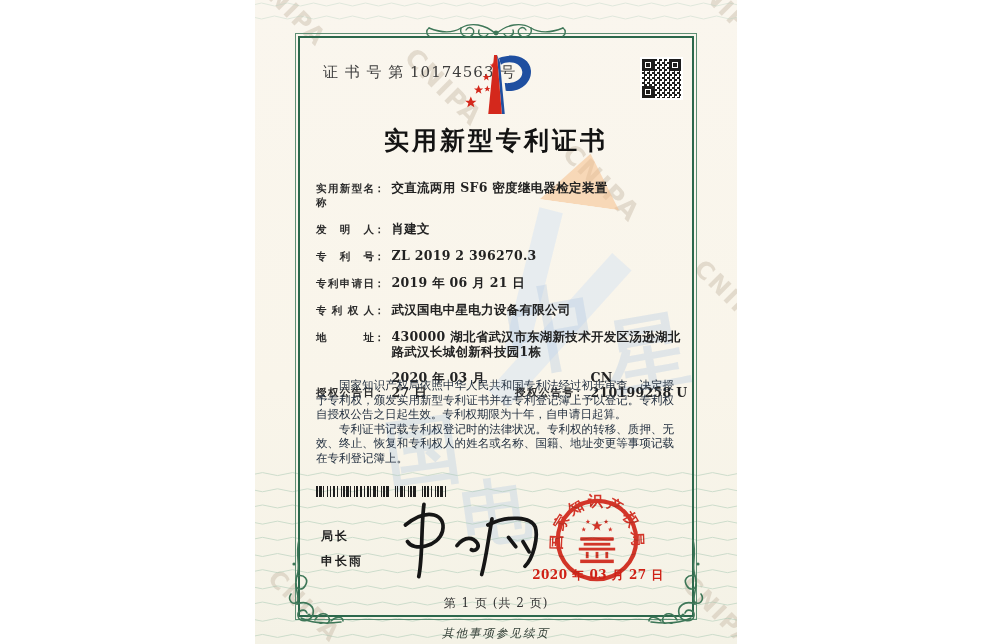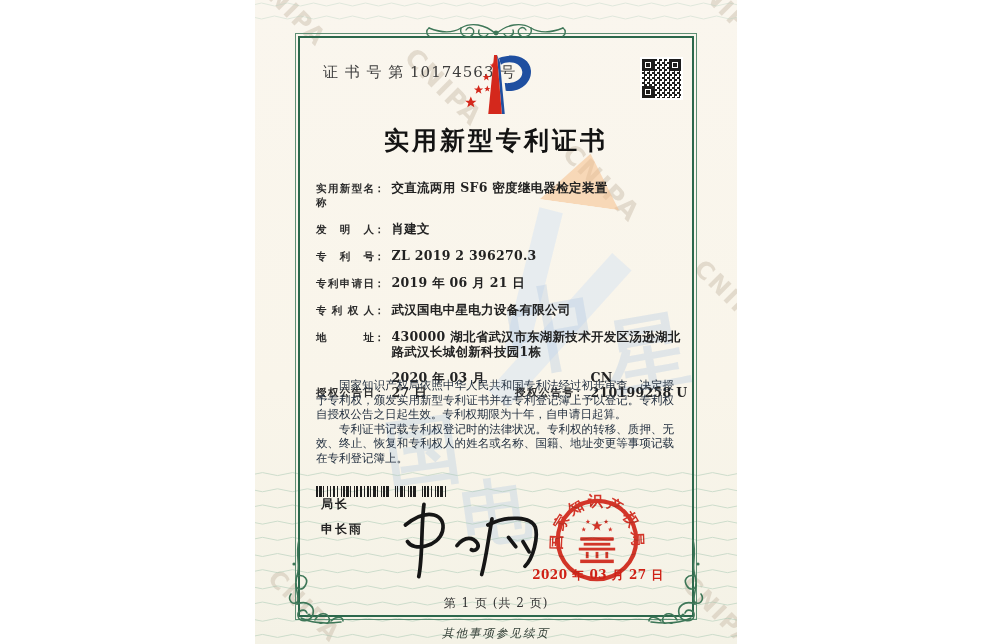--- a/index.html
+++ b/index.html
@@ -54,21 +54,21 @@
   .fval{font-size:12.5px;font-weight:bold;line-height:15px;letter-spacing:.3px;max-width:292px;}
   .grant-pair{display:flex;align-items:flex-end;}
   .grant-pair.second{margin-left:14px;}
   
   .paras{position:absolute;left:61px;top:378px;width:358px;}
   .paras p{margin:0;font-size:11.5px;line-height:14.6px;color:#243141;
     text-indent:2em;text-align:justify;}
   
   .barcode{position:absolute;left:61px;top:486px;width:131px;height:11px;
     background:repeating-linear-gradient(90deg,#1f1f1f 0 1.5px,transparent 1.5px 3px,#1f1f1f 3px 5.5px,transparent 5.5px 7px,#1f1f1f 7px 8px,transparent 8px 11px,#1f1f1f 11px 12px,transparent 12px 13.5px);}
-  .signer{position:absolute;left:66px;top:496px;font-family:"DejaVu Sans","Liberation Sans",sans-serif;
+  .signer{position:absolute;left:66px;top:528px;font-family:"DejaVu Sans","Liberation Sans",sans-serif;
     font-size:12px;font-weight:bold;color:#222;letter-spacing:2px;}
   .signer div{margin-bottom:8px;}
   .signature{position:absolute;left:138px;top:498px;}
   
   .seal{position:absolute;left:286px;top:484px;opacity:.93;mix-blend-mode:multiply;}
   .seal-date{position:absolute;left:268px;top:567px;width:150px;text-align:center;
     font-size:12px;font-weight:bold;color:#cf2015;letter-spacing:.5px;}
   
   .page-info{position:absolute;left:40px;top:595px;width:402px;text-align:center;font-size:12px;color:#333;letter-spacing:1px;}
   .footer-note{position:absolute;left:0;top:626px;width:482px;text-align:center;

